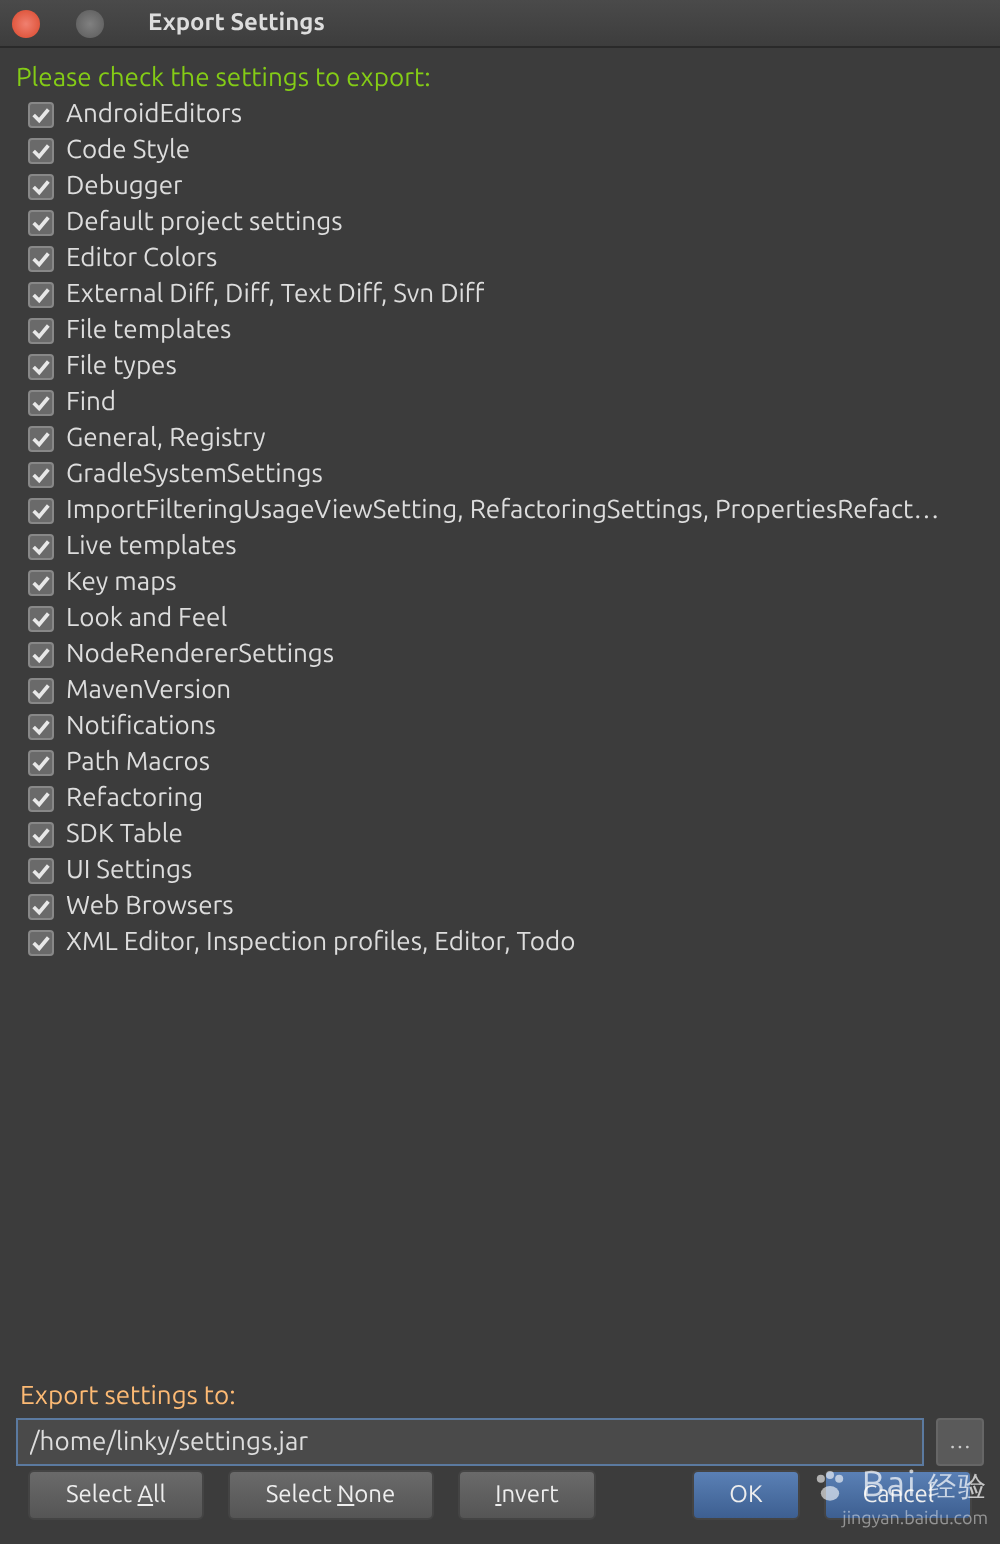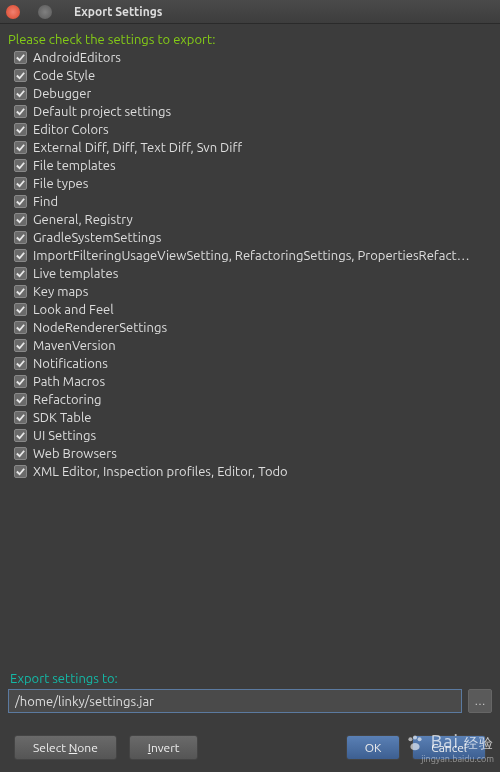--- a/index.html
+++ b/index.html
@@ -10,22 +10,22 @@
 .min-btn { background: radial-gradient(#808080,#5a5a5a); }
 .title { color: #ddd; font-weight: bold; font-size: 12px; margin-left: 4px; }
 .content { padding: 8px 8px 0 8px; height: calc(100% - 24px); display: flex; flex-direction: column; }
 .prompt { color: #84cc16; margin-bottom: 2px; }
 .list { flex: 0 0 auto; }
 .row { display: flex; align-items: center; height: 18px; padding-left: 6px; white-space: nowrap; overflow: hidden; }
 .chk { width: 13px; height: 13px; background: #6a6a6a; border: 1px solid #888; border-radius: 2px; margin-right: 6px; display: flex; align-items: center; justify-content: center; flex-shrink: 0; }
 .chk svg { width: 11px; height: 11px; }
 .row span.label { color: #ddd; overflow: hidden; text-overflow: ellipsis; }
 .spacer { flex: 1; }
-.export-label { color: #14b8a6; margin: 6px 0 4px 2px; }
-.path-row { display: flex; align-items: stretch; gap: 6px; margin-bottom: 22px; }
+.export-label { color: #fdba74; margin: 6px 0 4px 2px; }
+.path-row { display: flex; align-items: stretch; gap: 6px; margin-bottom: 2px; }
 .path-input { flex: 1; background: #4a4a4a; border: 1px solid #5b7aa0; color: #ddd; padding: 3px 6px; height: 24px; font-size: 13px; outline: none; }
 .browse-btn { width: 24px; height: 24px; background: #5a5a5a; color: #ccc; text-align: center; line-height: 22px; font-size: 11px; border: 1px solid #666; border-radius: 2px; }
 .buttons { display: flex; gap: 12px; padding: 0 6px 12px 6px; }
 .btn { flex: 0 0 auto; padding: 5px 18px; background: linear-gradient(#6a6a6a,#555); border: 1px solid #444; border-radius: 3px; color: #eee; font-size: 12px; }
 .btn.primary { background: linear-gradient(#5a80b5,#3d5f91); }
 .btn u { text-decoration: underline; }
 .push { flex: 1; }
 .watermark { position: absolute; right: 6px; bottom: 8px; text-align: right; pointer-events: none; }
 .wm1 { color: rgba(255,255,255,0.7); font-size: 18px; font-weight: normal; letter-spacing: 1px; }
 .wm2 { color: rgba(255,255,255,0.45); font-size: 9px; }
@@ -236,20 +236,21 @@
         <span class="label">XML Editor, Inspection profiles, Editor, Todo</span>
       </div>
     </div>
   <div class="spacer"></div>
   <div class="export-label">Export settings to:</div>
   <div class="path-row">
     <input class="path-input" value="/home/linky/settings.jar" style="">
     <div class="browse-btn">…</div>
   </div>
   <div class="buttons">
+    <div class="btn"><span>Select </span><u>A</u><span>ll</span></div>
     <div class="btn"><span>Select </span><u>N</u><span>one</span></div>
     <div class="btn"><span></span><u>I</u><span>nvert</span></div>
     <div class="push"></div>
     <div class="btn primary">OK</div>
     <div class="btn primary">Cancel</div>
   </div>
 </div>
 
 <div class="watermark">
   <div class="wm1">

